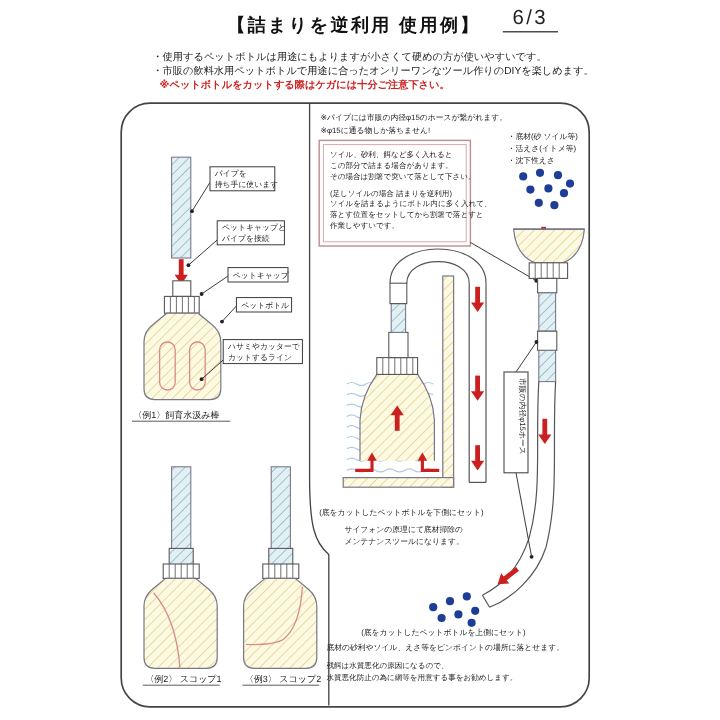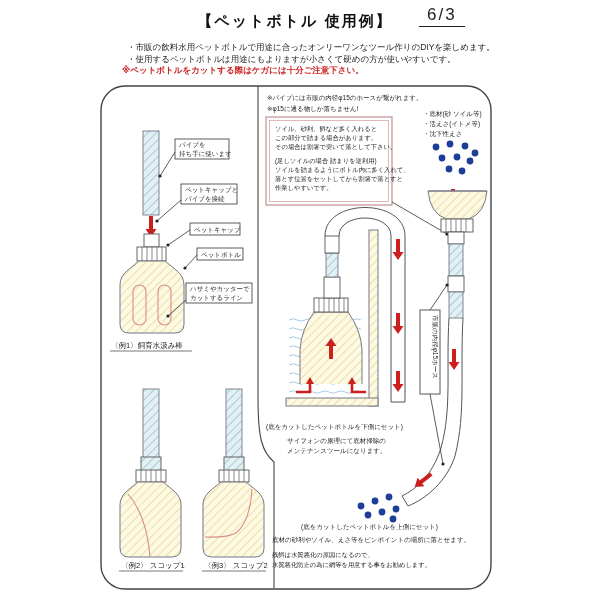--- a/index.html
+++ b/index.html
@@ -11,36 +11,36 @@
   .abs{position:absolute;}
   #title{
     left:150px;top:12px;width:290px;text-align:center;
     font-size:15px;font-weight:bold;letter-spacing:2px;color:#111;
   }
   #pageno{
     left:419px;top:5px;font-size:17px;color:#222;
     padding:0 8px 1px 8px;border-bottom:1.6px solid #222;letter-spacing:2px;
   }
   #bullets{left:127px;top:42px;font-size:8.5px;line-height:11.5px;color:#222;}
-  #warning{left:122px;top:65px;font-size:8.5px;color:#cc2222;font-weight:bold;}
+  #warning{left:133px;top:65px;font-size:8.5px;color:#cc2222;font-weight:bold;}
   svg{position:absolute;left:0;top:0;}
   svg text{font-family:"Liberation Sans","DejaVu Sans",sans-serif;fill:#222;}
   .t6{font-size:6.3px;}
   .t65{font-size:6.5px;}
   .t75{font-size:7.5px;}
   .lbl{font-size:6.5px;}
 </style>
 </head>
 <body>
 
-<div class="abs" id="title">【ペットボトル 使用例】</div>
+<div class="abs" id="title">【詰まりを逆利用 使用例】</div>
 <div class="abs" id="pageno">6/3</div>
 <div class="abs" id="bullets">
+  <div>・使用するペットボトルは用途にもよりますが小さくて硬めの方が使いやすいです。</div>
   <div>・市販の飲料水用ペットボトルで用途に合ったオンリーワンなツール作りのDIYを楽しめます。</div>
-  <div>・使用するペットボトルは用途にもよりますが小さくて硬めの方が使いやすいです。</div>
 </div>
 <div class="abs" id="warning">※ペットボトルをカットする際はケガには十分ご注意下さい。</div>
 
 <svg width="600" height="600" viewBox="0 0 600 600">
   <defs>
     <pattern id="ph-blue" patternUnits="userSpaceOnUse" width="6" height="6" patternTransform="rotate(45)">
       <rect width="6" height="6" fill="#e2f0f4"></rect>
       <line x1="0" y1="0" x2="0" y2="6" stroke="#8fbcca" stroke-width="1.4"></line>
     </pattern>
     <pattern id="ph-yellow" patternUnits="userSpaceOnUse" width="6" height="6" patternTransform="rotate(45)">

